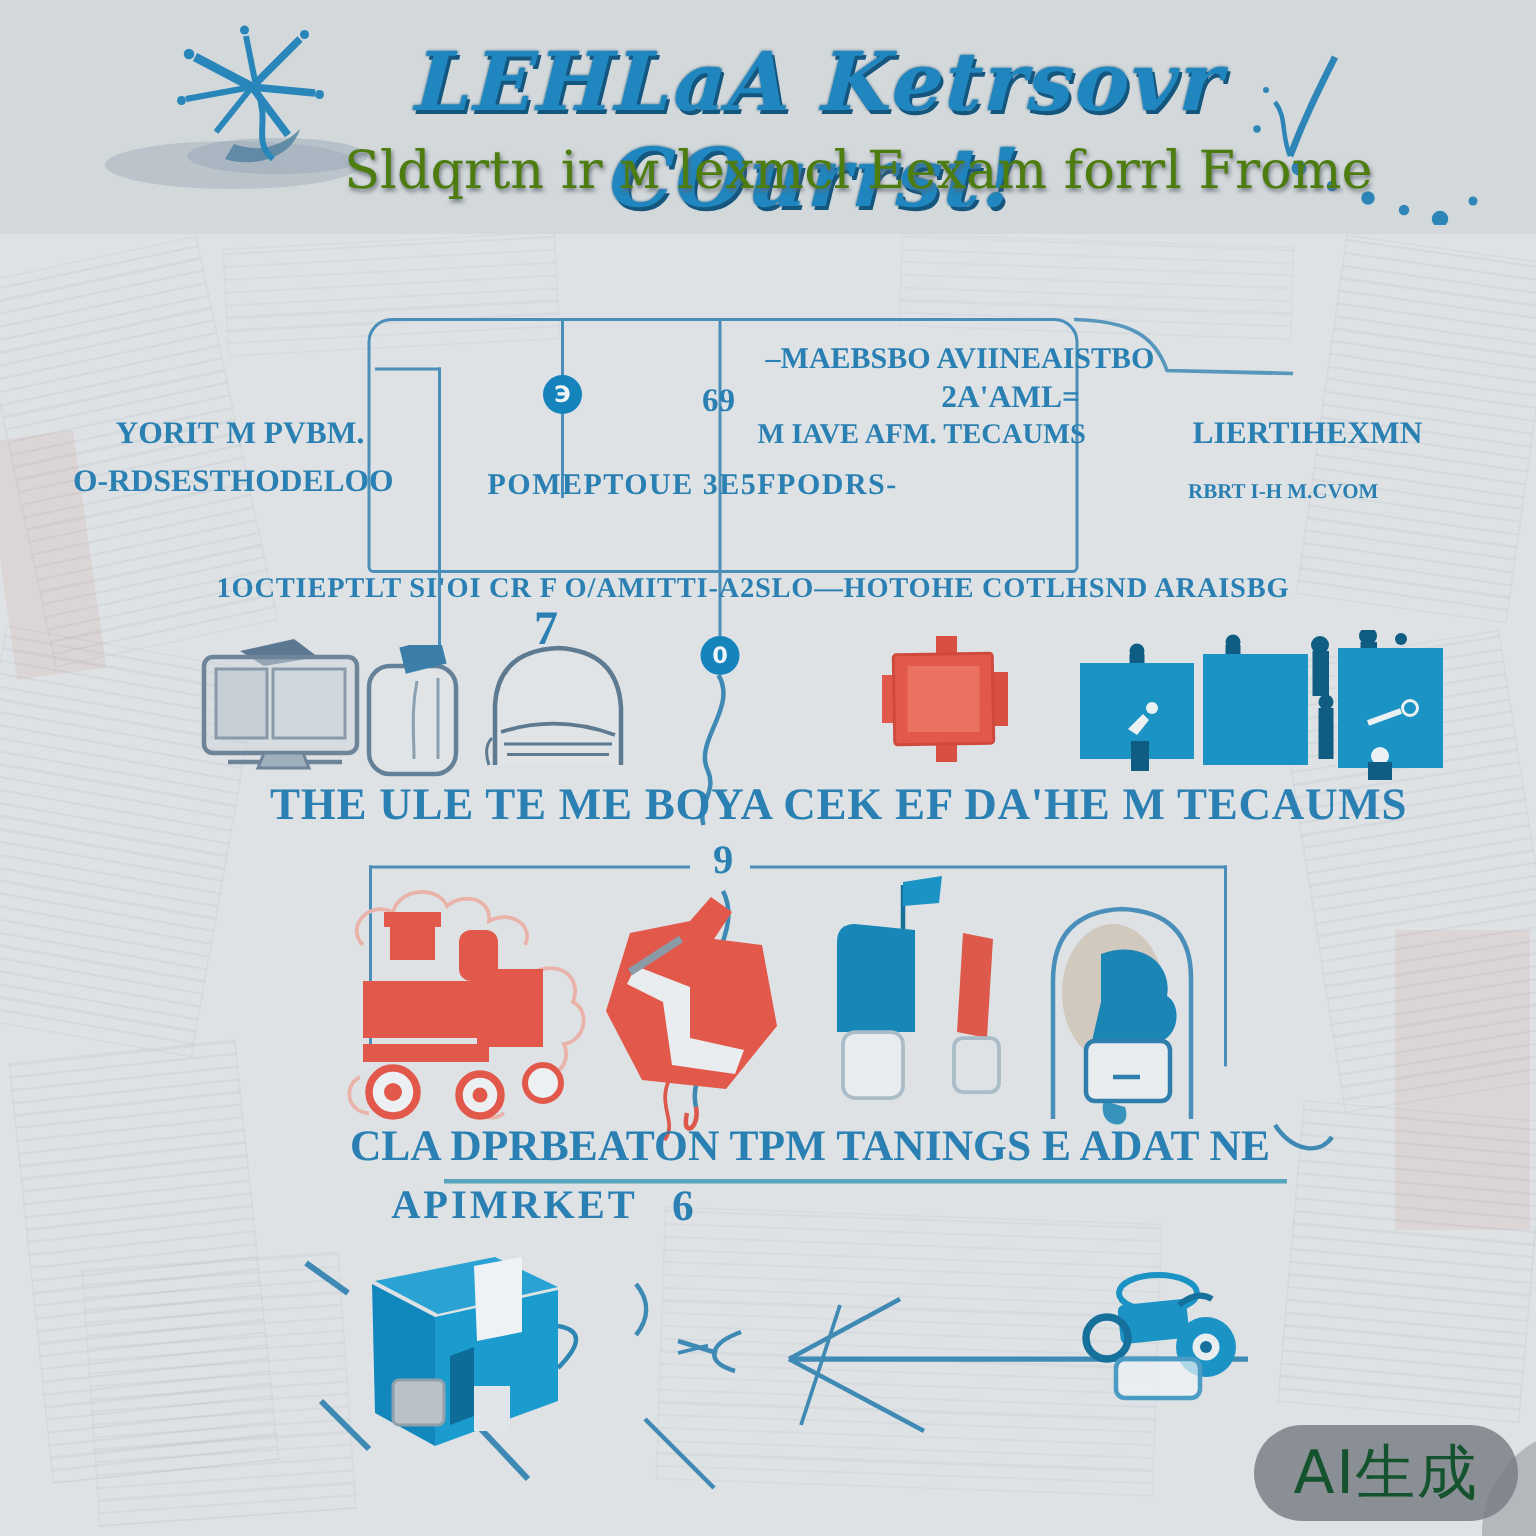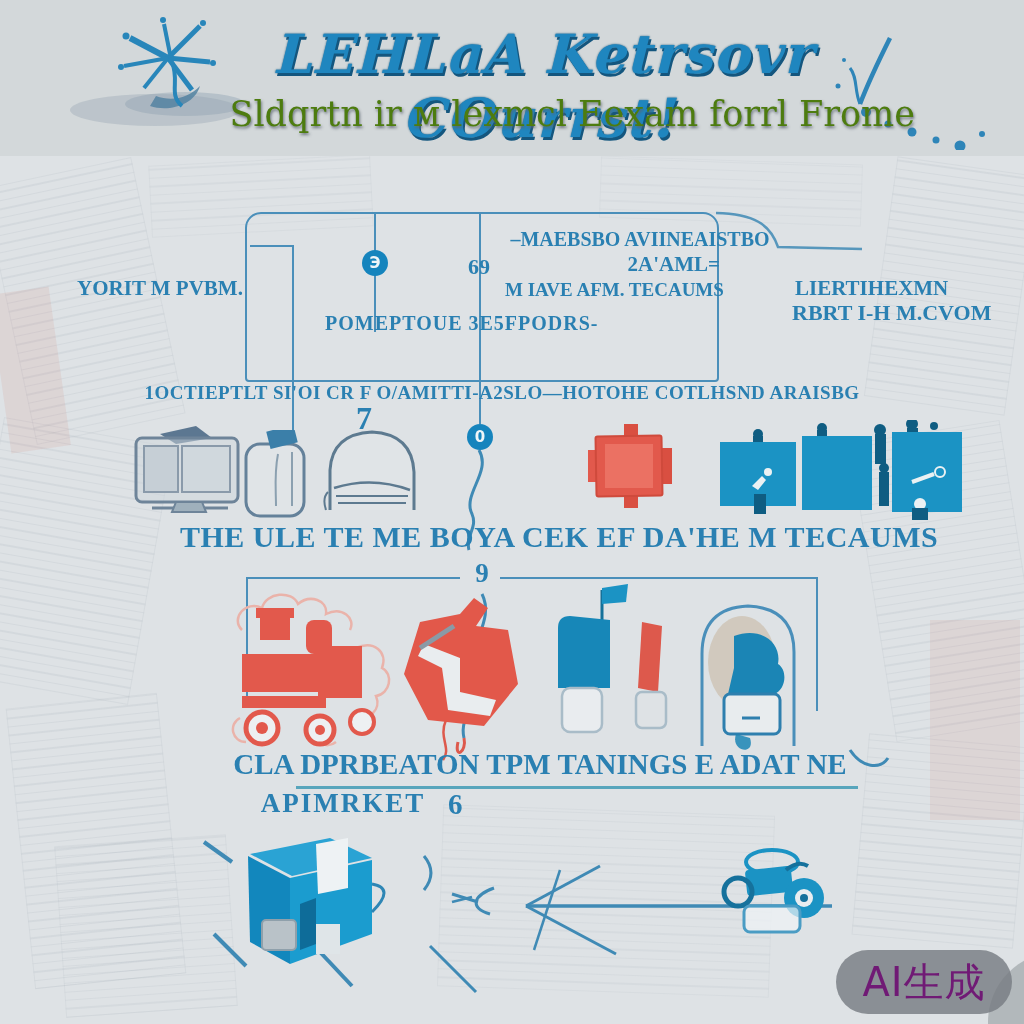--- a/index.html
+++ b/index.html
@@ -19,21 +19,21 @@
   .dtext{position:absolute;color:#2a80b2;font-weight:700;white-space:nowrap;font-family:Liberation Serif, serif;}
   
   .ln{position:absolute;border:0 solid #4a8fba;}
   
   .tex{position:absolute;opacity:.16;border:1.5px solid rgba(110,125,140,.5);
     background:repeating-linear-gradient(0deg,transparent 0 7px,rgba(110,125,140,.55) 7px 8.5px);}
   .redhint{position:absolute;background:rgba(205,95,75,.10);}
   .badge{position:absolute;width:26px;height:26px;border-radius:50%;background:#1584bd;
     color:#eef5f8;font-weight:700;font-size:15px;line-height:26px;text-align:center;}
   #watermark{position:absolute;left:836px;top:950px;width:176px;height:64px;border-radius:32px;
-    background:rgba(120,125,130,.82);color:#701a75;font-size:40px;line-height:64px;
+    background:rgba(120,125,130,.82);color:#14532d;font-size:40px;line-height:64px;
     text-align:center;letter-spacing:1px;}
   svg{display:block;}
 </style>
 </head>
 <body>
 
 <div id="canvas">
 
   <div class="tex" style="left:8px;top:170px;width:150px;height:260px;transform:rotate(-12deg);"></div>
   <div class="tex" style="left:-20px;top:430px;width:170px;height:260px;transform:rotate(10deg);"></div>
@@ -125,22 +125,23 @@
   <div class="ln" style="left:292px;top:245px;height:188px;border-left-width:2.5px;"></div>
 
   <div class="dtext" style="left:490px;top:228px;width:300px;text-align:center;font-size:20px;">–MAEBSBO AVIINEAISTBO</div>
   <div class="badge" style="left:362px;top:250px;">Э</div>
   <div class="dtext" style="left:468px;top:254px;width:50px;font-size:22px;">69</div>
   <div class="dtext" style="left:600px;top:252px;width:120px;text-align:right;font-size:21px;">2A'AML=</div>
   <div class="dtext" style="left:505px;top:279px;width:215px;text-align:center;font-size:19px;">M IAVE AFM. TECAUMS</div>
   <div class="dtext" style="left:325px;top:312px;width:250px;font-size:20px;letter-spacing:1px;">POMEPTOUE 3E5FPODRS-</div>
 
   <div class="dtext" style="left:70px;top:276px;width:180px;text-align:center;font-size:21px;">YORIT M PVBM.</div>
+  <div class="dtext" style="left:48px;top:308px;width:215px;text-align:center;font-size:21px;">O-RDSESTHODELOO</div>
   <div class="dtext" style="left:795px;top:276px;width:190px;font-size:21px;">LIERTIHEXMN</div>
-  <div class="dtext" style="left:792px;top:300px;width:230px;font-size:22px;">RBRT I-H M.CVOM</div>
+  <div class="dtext" style="left:792px;top:321px;width:230px;font-size:14px;">RBRT I-H M.CVOM</div>
 
   <div class="dtext" style="left:140px;top:382px;width:724px;text-align:center;font-size:19px;letter-spacing:.5px;">1OCTIEPTLT SI'OI CR F O/AMITTI-A2SLO—HOTOHE COTLHSND ARAISBG</div>
   <div class="dtext" style="left:344px;top:400px;width:40px;text-align:center;font-size:32px;">7</div>
   <div class="badge" style="left:467px;top:424px;">0</div>
 
   <svg class="abs" style="left:132px;top:424px;" width="112" height="96" viewBox="0 0 112 96">
     <polygon points="28,10 64,2 80,14 44,20" fill="#54718c" opacity=".95"></polygon>
     <rect x="4" y="14" width="102" height="64" rx="6" fill="rgba(205,213,219,.5)" stroke="#6e8499" stroke-width="3"></rect>
     <rect x="12" y="22" width="34" height="46" fill="#c6cfd6" stroke="#8a9aaa" stroke-width="2"></rect>
     <rect x="50" y="22" width="48" height="46" fill="#d0d8dd" stroke="#8a9aaa" stroke-width="2"></rect>

